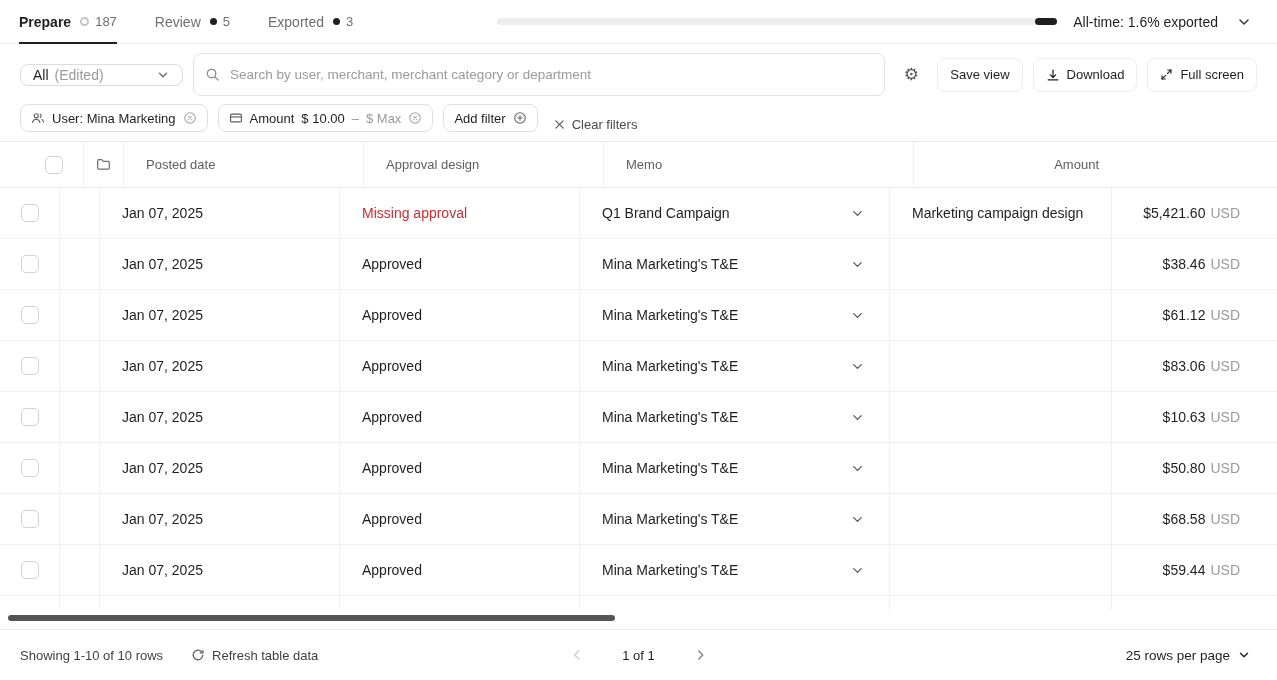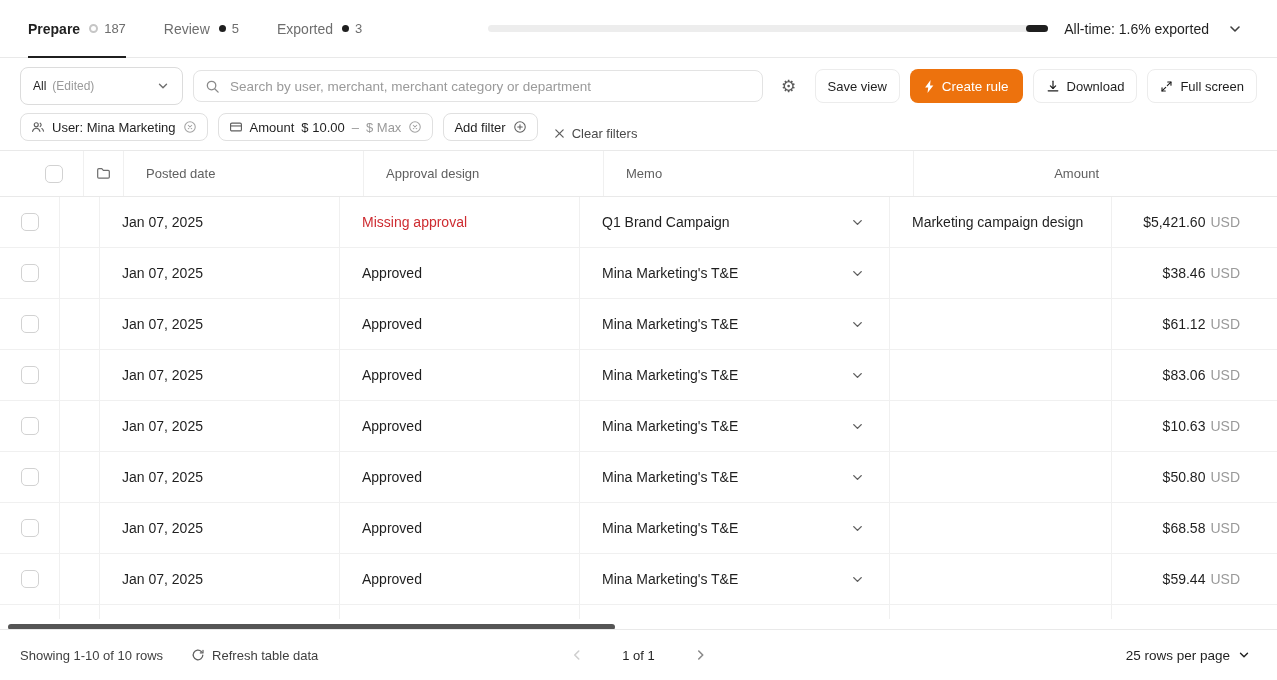--- a/index.html
+++ b/index.html
@@ -14,38 +14,38 @@
   *{box-sizing:border-box;}
   html,body{margin:0;padding:0;}
   body{
     width:1277px;height:680px;overflow:hidden;position:relative;
     font-family:"Liberation Sans",sans-serif;font-size:14px;color:var(--text);
     background:#fff;
   }
   svg{display:block;flex:none;}
 
   
-  .tabbar{display:flex;align-items:center;height:58px;padding:0 28px;border-bottom:1px solid var(--border);text-align:right;}
+  .tabbar{display:flex;align-items:center;height:44px;padding:0 19px;border-bottom:1px solid var(--border);text-align:right;}
   .tab{display:flex;align-items:center;gap:9px;height:100%;margin-right:38px;color:#6e6e6e;cursor:pointer;position:relative;font-size:14px;}
   .tab.active{color:var(--text);font-weight:600;}
   .tab.active::after{content:"";position:absolute;left:0;right:0;bottom:-1px;height:2px;background:#1f1f1f;}
   .tab-badge{display:flex;align-items:center;gap:6px;font-size:13px;color:#6e6e6e;font-weight:400;}
   .dot-ring{width:9px;height:9px;border-radius:50%;border:2px solid #c6c6c6;}
   .dot-filled{width:7px;height:7px;border-radius:50%;background:#1f1f1f;}
   .export-progress{margin-left:auto;width:560px;height:7px;border-radius:4px;background:#ededed;position:relative;}
   .export-progress .thumb{position:absolute;right:0;top:0;width:22px;height:7px;border-radius:4px;background:#1f1f1f;}
   .alltime{margin-left:16px;font-size:14px;color:var(--text);white-space:nowrap;}
   .collapse-btn{margin-left:12px;width:28px;height:28px;border:none;background:transparent;display:flex;align-items:center;justify-content:center;color:#3f3f3f;cursor:pointer;border-radius:6px;}
 
   
   .toolbar{display:flex;align-items:center;gap:10px;padding:9px 20px 7px;}
-  .view-dropdown{height:38px;display:flex;align-items:center;gap:6px;padding:0 12px;border:1px solid #dcdcdc;border-radius:8px;background:#fff;font-size:12px;cursor:pointer;min-width:163px;}
+  .view-dropdown{height:22px;display:flex;align-items:center;gap:6px;padding:0 12px;border:1px solid #dcdcdc;border-radius:8px;background:#fff;font-size:14px;cursor:pointer;min-width:163px;}
   .view-dropdown .suffix{color:var(--text-dim);}
   .view-dropdown .chev{margin-left:auto;color:#6e6e6e;}
-  .searchbox{flex:1;height:32px;display:flex;align-items:center;gap:8px;padding:0 11px;border:1px solid #e3e3e3;border-radius:8px;background:#fff;}
+  .searchbox{flex:1;height:43px;display:flex;align-items:center;gap:8px;padding:0 11px;border:1px solid #e3e3e3;border-radius:8px;background:#fff;}
   .searchbox input{flex:1;border:none;outline:none;font-family:inherit;font-size:13.5px;color:var(--text);background:transparent;}
   .searchbox input::placeholder{color:#9a9a9a;}
   .icon-btn{width:32px;height:32px;border:none;background:transparent;display:flex;align-items:center;justify-content:center;color:#5a5a5a;cursor:pointer;font-size:17px;border-radius:6px;}
   .ghost-btn{height:34px;display:flex;align-items:center;gap:7px;padding:0 12px;border:1px solid #ececec;border-radius:8px;background:#fff;font-size:13px;color:var(--text);cursor:pointer;font-family:inherit;white-space:nowrap;text-align:center;}
   .primary-btn{height:34px;display:flex;align-items:center;gap:7px;padding:0 14px;border:none;border-radius:8px;background:var(--accent);color:#fff;font-size:13.5px;cursor:pointer;font-family:inherit;white-space:nowrap;}
 
   
   .filterbar{display:flex;align-items:flex-end;gap:10px;padding:1px 20px 9px;}
   .chip{height:28px;display:flex;align-items:center;gap:7px;padding:0 10px;border:1px solid #e0e0e0;border-radius:8px;background:#fff;font-size:13px;color:var(--text);cursor:pointer;white-space:nowrap;}
   .chip .dim{color:var(--text-dim);}
@@ -133,26 +133,20 @@
         <path d="M10.6 10.6L14 14"></path>
       </svg>
     <input placeholder="Search by user, merchant, merchant category or department" style="">
   </div>
   <button class="icon-btn">
     <span>⚙</span>
   </button>
   <button class="ghost-btn">
     <span>Save view</span>
   </button>
-  <button class="primary-btn">
-    <svg width="11" height="13" viewBox="0 0 12 14" fill="currentColor">
-        <path d="M7.2 0L1.2 8h3.4L3.8 14l6.4-8.2H6.6L7.2 0z"></path>
-      </svg>
-    <span>Create rule</span>
-  </button>
   <button class="ghost-btn">
     <svg width="14" height="14" viewBox="0 0 16 16" fill="none" stroke="currentColor" stroke-width="1.4" stroke-linecap="round" stroke-linejoin="round">
         <path d="M8 2.5v8"></path>
         <path d="M5 7.8L8 10.8l3-3"></path>
         <path d="M2.5 13.5h11"></path>
       </svg>
     <span>Download</span>
   </button>
   <button class="ghost-btn">
     <svg width="13" height="13" viewBox="0 0 16 16" fill="none" stroke="currentColor" stroke-width="1.4" stroke-linecap="round" stroke-linejoin="round">

